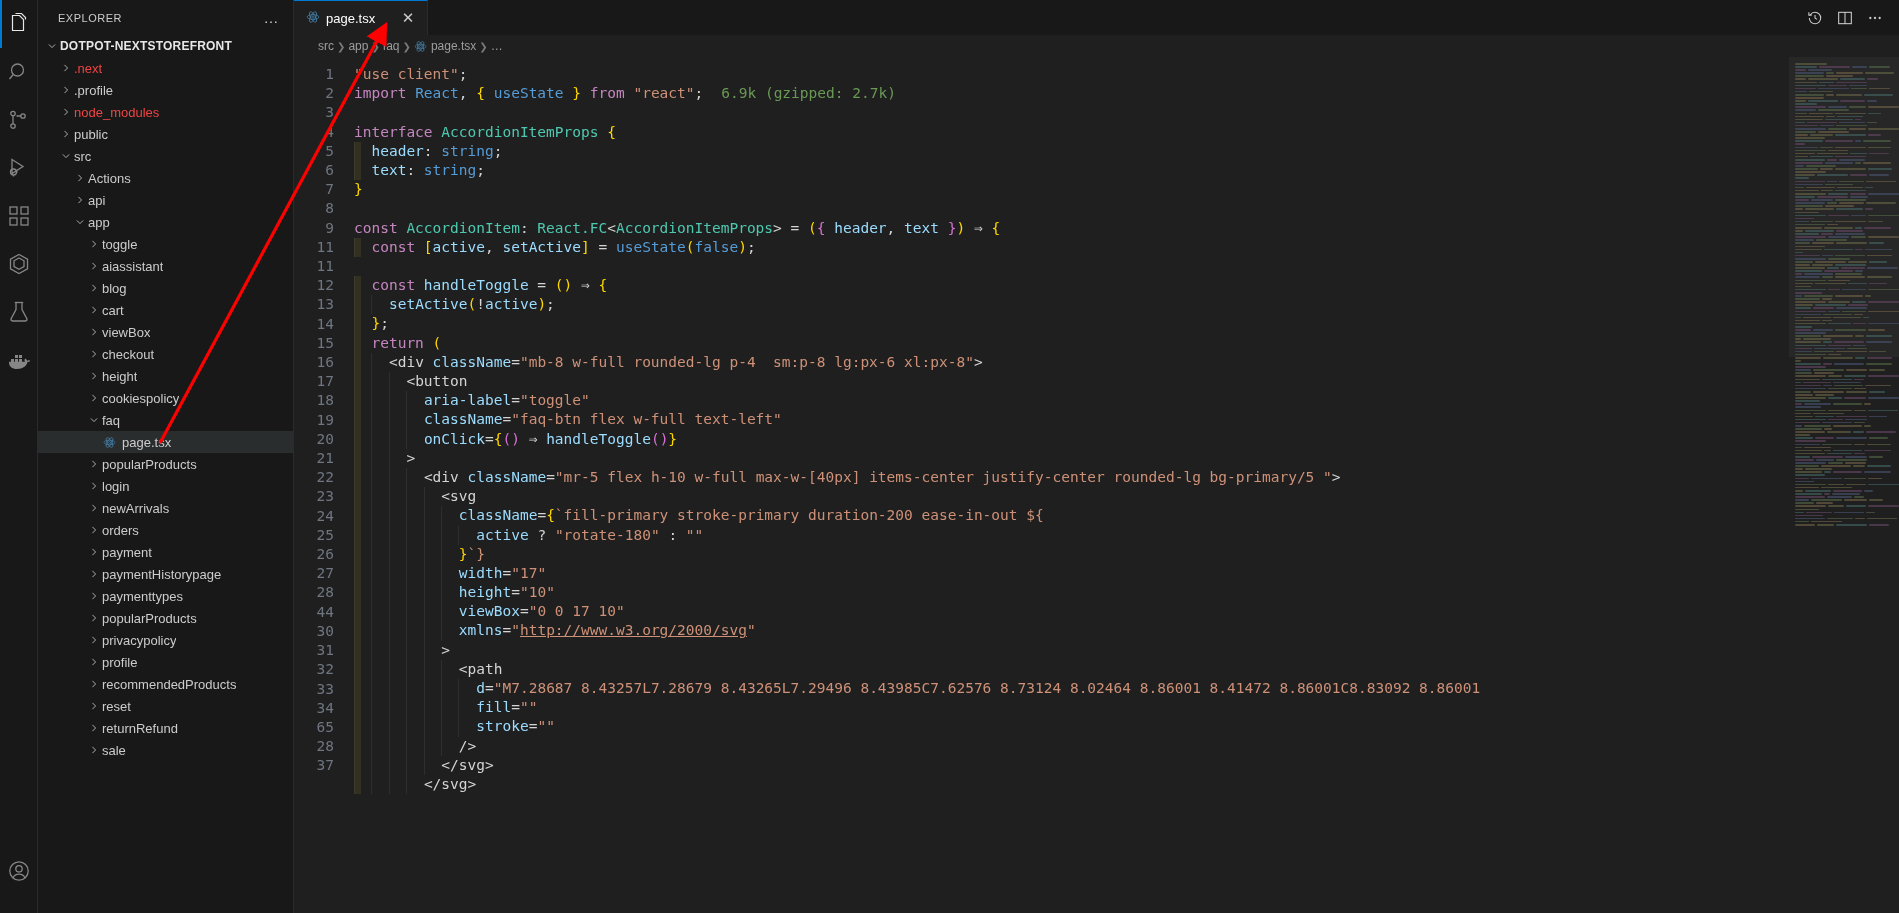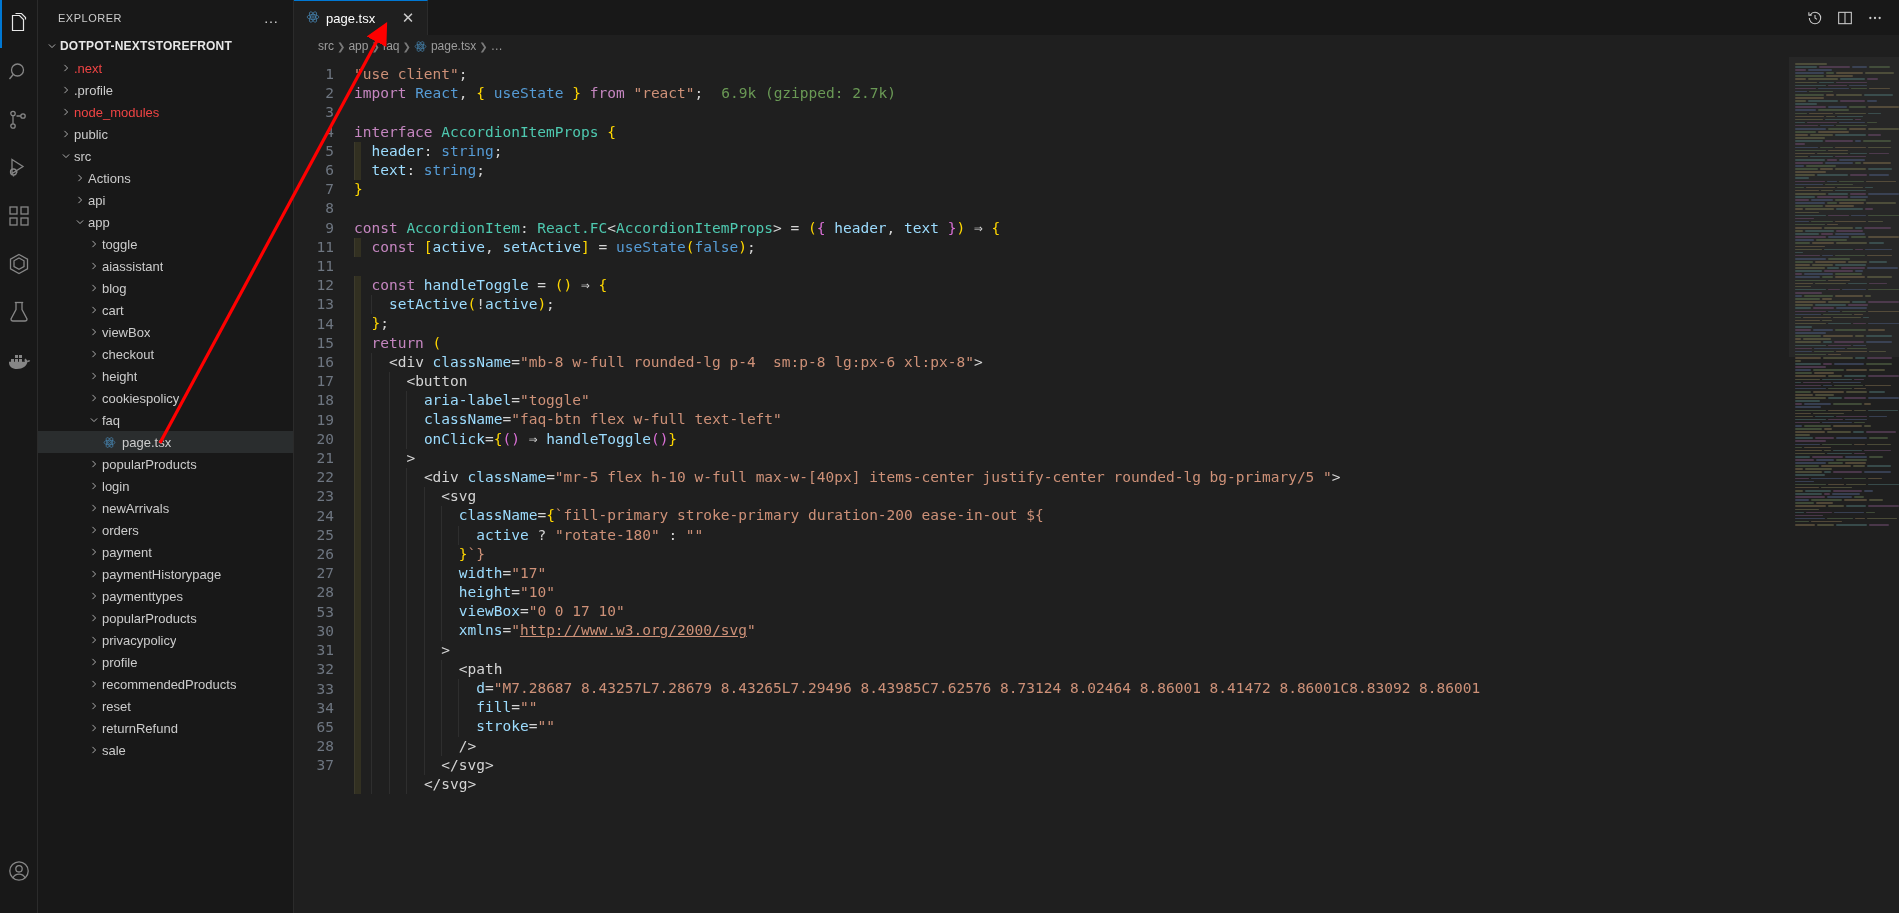--- a/index.html
+++ b/index.html
@@ -563,21 +563,21 @@
           <div>19</div>
           <div>20</div>
           <div>21</div>
           <div>22</div>
           <div>23</div>
           <div>24</div>
           <div>25</div>
           <div>26</div>
           <div>27</div>
           <div>28</div>
-          <div>53</div>
+          <div>44</div>
           <div>30</div>
           <div>31</div>
           <div>32</div>
           <div>33</div>
           <div>34</div>
           <div>65</div>
           <div>28</div>
           <div>37</div>
         </div>
       <div class="codelines" id="codelines"><div class="ln"><span><span class="t-str">"use client"</span><span class="t-punc">;</span></span></div><div class="ln"><span><span class="t-kw">import</span><span class="t-punc"> </span><span class="t-kw2">React</span><span class="t-punc">,</span><span class="t-punc"> </span><span style="color:#ffd700">{</span><span class="t-punc"> </span><span class="t-kw2">useState</span><span class="t-punc"> </span><span style="color:#ffd700">}</span><span class="t-punc"> </span><span class="t-kw">from</span><span class="t-punc"> </span><span class="t-str">"react"</span><span class="t-punc">;</span></span><span class="t-hint" style="padding-left:18px">6.9k (gzipped: 2.7k)</span></div><div class="ln"><span></span></div><div class="ln"><span><span class="t-kw">interface</span><span class="t-punc"> </span><span class="t-type">AccordionItemProps</span><span class="t-punc"> </span><span style="color:#ffd700">{</span></span></div><div class="ln"><span class="ig" style="left:0px;background:rgba(255,255,255,0.07)"></span><span class="ig" style="left:0px;width:7px;background:rgba(120,110,40,0.22)"></span><span><span class="t-punc"> </span><span class="t-punc"> </span><span class="t-var">header</span><span class="t-punc">:</span><span class="t-punc"> </span><span class="t-kw2">string</span><span class="t-punc">;</span></span></div><div class="ln"><span class="ig" style="left:0px;background:rgba(255,255,255,0.07)"></span><span class="ig" style="left:0px;width:7px;background:rgba(120,110,40,0.22)"></span><span><span class="t-punc"> </span><span class="t-punc"> </span><span class="t-var">text</span><span class="t-punc">:</span><span class="t-punc"> </span><span class="t-kw2">string</span><span class="t-punc">;</span></span></div><div class="ln"><span><span style="color:#ffd700">}</span></span></div><div class="ln"><span></span></div><div class="ln"><span><span class="t-kw">const</span><span class="t-punc"> </span><span class="t-type">AccordionItem</span><span class="t-punc">:</span><span class="t-punc"> </span><span class="t-type">React.FC</span><span class="t-punc">&lt;</span><span class="t-type">AccordionItemProps</span><span class="t-punc">&gt;</span><span class="t-punc"> </span><span class="t-punc">=</span><span class="t-punc"> </span><span style="color:#ffd700">(</span><span style="color:#da70d6">{</span><span class="t-punc"> </span><span class="t-var">header</span><span class="t-punc">,</span><span class="t-punc"> </span><span class="t-var">text</span><span class="t-punc"> </span><span style="color:#da70d6">}</span><span style="color:#ffd700">)</span><span class="t-punc"> </span><span class="t-punc">⇒</span><span class="t-punc"> </span><span style="color:#ffd700">{</span></span></div><div class="ln"><span class="ig" style="left:0px;background:rgba(255,255,255,0.07)"></span><span class="ig" style="left:0px;width:7px;background:rgba(120,110,40,0.22)"></span><span><span class="t-punc"> </span><span class="t-punc"> </span><span class="t-kw">const</span><span class="t-punc"> </span><span style="color:#ffd700">[</span><span class="t-var">active</span><span class="t-punc">,</span><span class="t-punc"> </span><span class="t-var">setActive</span><span style="color:#ffd700">]</span><span class="t-punc"> </span><span class="t-punc">=</span><span class="t-punc"> </span><span class="t-kw2">useState</span><span style="color:#ffd700">(</span><span class="t-kw2">false</span><span style="color:#ffd700">)</span><span class="t-punc">;</span></span></div><div class="ln"><span></span></div><div class="ln"><span class="ig" style="left:0px;background:rgba(255,255,255,0.07)"></span><span class="ig" style="left:0px;width:7px;background:rgba(120,110,40,0.22)"></span><span><span class="t-punc"> </span><span class="t-punc"> </span><span class="t-kw">const</span><span class="t-punc"> </span><span class="t-var">handleToggle</span><span class="t-punc"> </span><span class="t-punc">=</span><span class="t-punc"> </span><span style="color:#ffd700">(</span><span style="color:#ffd700">)</span><span class="t-punc"> </span><span class="t-punc">⇒</span><span class="t-punc"> </span><span style="color:#ffd700">{</span></span></div><div class="ln"><span class="ig" style="left:0px;background:rgba(255,255,255,0.07)"></span><span class="ig" style="left:17.4px;background:rgba(255,255,255,0.07)"></span><span class="ig" style="left:0px;width:7px;background:rgba(120,110,40,0.22)"></span><span><span class="t-punc"> </span><span class="t-punc"> </span><span class="t-punc"> </span><span class="t-punc"> </span><span class="t-var">setActive</span><span style="color:#ffd700">(</span><span class="t-punc">!</span><span class="t-var">active</span><span style="color:#ffd700">)</span><span class="t-punc">;</span></span></div><div class="ln"><span class="ig" style="left:0px;background:rgba(255,255,255,0.07)"></span><span class="ig" style="left:0px;width:7px;background:rgba(120,110,40,0.22)"></span><span><span class="t-punc"> </span><span class="t-punc"> </span><span style="color:#ffd700">}</span><span class="t-punc">;</span></span></div><div class="ln"><span class="ig" style="left:0px;background:rgba(255,255,255,0.07)"></span><span class="ig" style="left:0px;width:7px;background:rgba(120,110,40,0.22)"></span><span><span class="t-punc"> </span><span class="t-punc"> </span><span class="t-kw">return</span><span class="t-punc"> </span><span style="color:#ffd700">(</span></span></div><div class="ln"><span class="ig" style="left:0px;background:rgba(255,255,255,0.07)"></span><span class="ig" style="left:17.4px;background:rgba(255,255,255,0.07)"></span><span class="ig" style="left:0px;width:7px;background:rgba(120,110,40,0.22)"></span><span><span class="t-punc"> </span><span class="t-punc"> </span><span class="t-punc"> </span><span class="t-punc"> </span><span class="t-punc">&lt;</span><span class="t-plain">div</span><span class="t-punc"> </span><span class="t-var">className</span><span class="t-punc">=</span><span class="t-str">"mb-8 w-full rounded-lg p-4  sm:p-8 lg:px-6 xl:px-8"</span><span class="t-punc">&gt;</span></span></div><div class="ln"><span class="ig" style="left:0px;background:rgba(255,255,255,0.07)"></span><span class="ig" style="left:17.4px;background:rgba(255,255,255,0.07)"></span><span class="ig" style="left:34.8px;background:rgba(255,255,255,0.07)"></span><span class="ig" style="left:0px;width:7px;background:rgba(120,110,40,0.22)"></span><span><span class="t-punc"> </span><span class="t-punc"> </span><span class="t-punc"> </span><span class="t-punc"> </span><span class="t-punc"> </span><span class="t-punc"> </span><span class="t-punc">&lt;</span><span class="t-plain">button</span></span></div><div class="ln"><span class="ig" style="left:0px;background:rgba(255,255,255,0.07)"></span><span class="ig" style="left:17.4px;background:rgba(255,255,255,0.07)"></span><span class="ig" style="left:34.8px;background:rgba(255,255,255,0.07)"></span><span class="ig" style="left:52.199999999999996px;background:rgba(255,255,255,0.07)"></span><span class="ig" style="left:0px;width:7px;background:rgba(120,110,40,0.22)"></span><span><span class="t-punc"> </span><span class="t-punc"> </span><span class="t-punc"> </span><span class="t-punc"> </span><span class="t-punc"> </span><span class="t-punc"> </span><span class="t-punc"> </span><span class="t-punc"> </span><span class="t-var">aria-label</span><span class="t-punc">=</span><span class="t-str">"toggle"</span></span></div><div class="ln"><span class="ig" style="left:0px;background:rgba(255,255,255,0.07)"></span><span class="ig" style="left:17.4px;background:rgba(255,255,255,0.07)"></span><span class="ig" style="left:34.8px;background:rgba(255,255,255,0.07)"></span><span class="ig" style="left:52.199999999999996px;background:rgba(255,255,255,0.07)"></span><span class="ig" style="left:0px;width:7px;background:rgba(120,110,40,0.22)"></span><span><span class="t-punc"> </span><span class="t-punc"> </span><span class="t-punc"> </span><span class="t-punc"> </span><span class="t-punc"> </span><span class="t-punc"> </span><span class="t-punc"> </span><span class="t-punc"> </span><span class="t-var">className</span><span class="t-punc">=</span><span class="t-str">"faq-btn flex w-full text-left"</span></span></div><div class="ln"><span class="ig" style="left:0px;background:rgba(255,255,255,0.07)"></span><span class="ig" style="left:17.4px;background:rgba(255,255,255,0.07)"></span><span class="ig" style="left:34.8px;background:rgba(255,255,255,0.07)"></span><span class="ig" style="left:52.199999999999996px;background:rgba(255,255,255,0.07)"></span><span class="ig" style="left:0px;width:7px;background:rgba(120,110,40,0.22)"></span><span><span class="t-punc"> </span><span class="t-punc"> </span><span class="t-punc"> </span><span class="t-punc"> </span><span class="t-punc"> </span><span class="t-punc"> </span><span class="t-punc"> </span><span class="t-punc"> </span><span class="t-var">onClick</span><span class="t-punc">=</span><span style="color:#ffd700">{</span><span style="color:#da70d6">(</span><span style="color:#da70d6">)</span><span class="t-punc"> </span><span class="t-punc">⇒</span><span class="t-punc"> </span><span class="t-var">handleToggle</span><span style="color:#da70d6">(</span><span style="color:#da70d6">)</span><span style="color:#ffd700">}</span></span></div><div class="ln"><span class="ig" style="left:0px;background:rgba(255,255,255,0.07)"></span><span class="ig" style="left:17.4px;background:rgba(255,255,255,0.07)"></span><span class="ig" style="left:34.8px;background:rgba(255,255,255,0.07)"></span><span class="ig" style="left:0px;width:7px;background:rgba(120,110,40,0.22)"></span><span><span class="t-punc"> </span><span class="t-punc"> </span><span class="t-punc"> </span><span class="t-punc"> </span><span class="t-punc"> </span><span class="t-punc"> </span><span class="t-punc">&gt;</span></span></div><div class="ln"><span class="ig" style="left:0px;background:rgba(255,255,255,0.07)"></span><span class="ig" style="left:17.4px;background:rgba(255,255,255,0.07)"></span><span class="ig" style="left:34.8px;background:rgba(255,255,255,0.07)"></span><span class="ig" style="left:52.199999999999996px;background:rgba(255,255,255,0.07)"></span><span class="ig" style="left:0px;width:7px;background:rgba(120,110,40,0.22)"></span><span><span class="t-punc"> </span><span class="t-punc"> </span><span class="t-punc"> </span><span class="t-punc"> </span><span class="t-punc"> </span><span class="t-punc"> </span><span class="t-punc"> </span><span class="t-punc"> </span><span class="t-punc">&lt;</span><span class="t-plain">div</span><span class="t-punc"> </span><span class="t-var">className</span><span class="t-punc">=</span><span class="t-str">"mr-5 flex h-10 w-full max-w-[40px] items-center justify-center rounded-lg bg-primary/5 "</span><span class="t-punc">&gt;</span></span></div><div class="ln"><span class="ig" style="left:0px;background:rgba(255,255,255,0.07)"></span><span class="ig" style="left:17.4px;background:rgba(255,255,255,0.07)"></span><span class="ig" style="left:34.8px;background:rgba(255,255,255,0.07)"></span><span class="ig" style="left:52.199999999999996px;background:rgba(255,255,255,0.07)"></span><span class="ig" style="left:69.6px;background:rgba(255,255,255,0.07)"></span><span class="ig" style="left:0px;width:7px;background:rgba(120,110,40,0.22)"></span><span><span class="t-punc"> </span><span class="t-punc"> </span><span class="t-punc"> </span><span class="t-punc"> </span><span class="t-punc"> </span><span class="t-punc"> </span><span class="t-punc"> </span><span class="t-punc"> </span><span class="t-punc"> </span><span class="t-punc"> </span><span class="t-punc">&lt;</span><span class="t-plain">svg</span></span></div><div class="ln"><span class="ig" style="left:0px;background:rgba(255,255,255,0.07)"></span><span class="ig" style="left:17.4px;background:rgba(255,255,255,0.07)"></span><span class="ig" style="left:34.8px;background:rgba(255,255,255,0.07)"></span><span class="ig" style="left:52.199999999999996px;background:rgba(255,255,255,0.07)"></span><span class="ig" style="left:69.6px;background:rgba(255,255,255,0.07)"></span><span class="ig" style="left:87px;background:rgba(255,255,255,0.07)"></span><span class="ig" style="left:0px;width:7px;background:rgba(120,110,40,0.22)"></span><span><span class="t-punc"> </span><span class="t-punc"> </span><span class="t-punc"> </span><span class="t-punc"> </span><span class="t-punc"> </span><span class="t-punc"> </span><span class="t-punc"> </span><span class="t-punc"> </span><span class="t-punc"> </span><span class="t-punc"> </span><span class="t-punc"> </span><span class="t-punc"> </span><span class="t-var">className</span><span class="t-punc">=</span><span style="color:#ffd700">{</span><span class="t-str">`fill-primary stroke-primary duration-200 ease-in-out ${</span></span></div><div class="ln"><span class="ig" style="left:0px;background:rgba(255,255,255,0.07)"></span><span class="ig" style="left:17.4px;background:rgba(255,255,255,0.07)"></span><span class="ig" style="left:34.8px;background:rgba(255,255,255,0.07)"></span><span class="ig" style="left:52.199999999999996px;background:rgba(255,255,255,0.07)"></span><span class="ig" style="left:69.6px;background:rgba(255,255,255,0.07)"></span><span class="ig" style="left:87px;background:rgba(255,255,255,0.07)"></span><span class="ig" style="left:104.39999999999999px;background:rgba(255,255,255,0.07)"></span><span class="ig" style="left:0px;width:7px;background:rgba(120,110,40,0.22)"></span><span><span class="t-punc"> </span><span class="t-punc"> </span><span class="t-punc"> </span><span class="t-punc"> </span><span class="t-punc"> </span><span class="t-punc"> </span><span class="t-punc"> </span><span class="t-punc"> </span><span class="t-punc"> </span><span class="t-punc"> </span><span class="t-punc"> </span><span class="t-punc"> </span><span class="t-punc"> </span><span class="t-punc"> </span><span class="t-var">active</span><span class="t-punc"> </span><span class="t-punc">?</span><span class="t-punc"> </span><span class="t-str">"rotate-180"</span><span class="t-punc"> </span><span class="t-punc">:</span><span class="t-punc"> </span><span class="t-str">""</span></span></div><div class="ln"><span class="ig" style="left:0px;background:rgba(255,255,255,0.07)"></span><span class="ig" style="left:17.4px;background:rgba(255,255,255,0.07)"></span><span class="ig" style="left:34.8px;background:rgba(255,255,255,0.07)"></span><span class="ig" style="left:52.199999999999996px;background:rgba(255,255,255,0.07)"></span><span class="ig" style="left:69.6px;background:rgba(255,255,255,0.07)"></span><span class="ig" style="left:87px;background:rgba(255,255,255,0.07)"></span><span class="ig" style="left:0px;width:7px;background:rgba(120,110,40,0.22)"></span><span><span class="t-punc"> </span><span class="t-punc"> </span><span class="t-punc"> </span><span class="t-punc"> </span><span class="t-punc"> </span><span class="t-punc"> </span><span class="t-punc"> </span><span class="t-punc"> </span><span class="t-punc"> </span><span class="t-punc"> </span><span class="t-punc"> </span><span class="t-punc"> </span><span style="color:#ffd700">}</span><span class="t-str">`}</span></span></div><div class="ln"><span class="ig" style="left:0px;background:rgba(255,255,255,0.07)"></span><span class="ig" style="left:17.4px;background:rgba(255,255,255,0.07)"></span><span class="ig" style="left:34.8px;background:rgba(255,255,255,0.07)"></span><span class="ig" style="left:52.199999999999996px;background:rgba(255,255,255,0.07)"></span><span class="ig" style="left:69.6px;background:rgba(255,255,255,0.07)"></span><span class="ig" style="left:87px;background:rgba(255,255,255,0.07)"></span><span class="ig" style="left:0px;width:7px;background:rgba(120,110,40,0.22)"></span><span><span class="t-punc"> </span><span class="t-punc"> </span><span class="t-punc"> </span><span class="t-punc"> </span><span class="t-punc"> </span><span class="t-punc"> </span><span class="t-punc"> </span><span class="t-punc"> </span><span class="t-punc"> </span><span class="t-punc"> </span><span class="t-punc"> </span><span class="t-punc"> </span><span class="t-var">width</span><span class="t-punc">=</span><span class="t-str">"17"</span></span></div><div class="ln"><span class="ig" style="left:0px;background:rgba(255,255,255,0.07)"></span><span class="ig" style="left:17.4px;background:rgba(255,255,255,0.07)"></span><span class="ig" style="left:34.8px;background:rgba(255,255,255,0.07)"></span><span class="ig" style="left:52.199999999999996px;background:rgba(255,255,255,0.07)"></span><span class="ig" style="left:69.6px;background:rgba(255,255,255,0.07)"></span><span class="ig" style="left:87px;background:rgba(255,255,255,0.07)"></span><span class="ig" style="left:0px;width:7px;background:rgba(120,110,40,0.22)"></span><span><span class="t-punc"> </span><span class="t-punc"> </span><span class="t-punc"> </span><span class="t-punc"> </span><span class="t-punc"> </span><span class="t-punc"> </span><span class="t-punc"> </span><span class="t-punc"> </span><span class="t-punc"> </span><span class="t-punc"> </span><span class="t-punc"> </span><span class="t-punc"> </span><span class="t-var">height</span><span class="t-punc">=</span><span class="t-str">"10"</span></span></div><div class="ln"><span class="ig" style="left:0px;background:rgba(255,255,255,0.07)"></span><span class="ig" style="left:17.4px;background:rgba(255,255,255,0.07)"></span><span class="ig" style="left:34.8px;background:rgba(255,255,255,0.07)"></span><span class="ig" style="left:52.199999999999996px;background:rgba(255,255,255,0.07)"></span><span class="ig" style="left:69.6px;background:rgba(255,255,255,0.07)"></span><span class="ig" style="left:87px;background:rgba(255,255,255,0.07)"></span><span class="ig" style="left:0px;width:7px;background:rgba(120,110,40,0.22)"></span><span><span class="t-punc"> </span><span class="t-punc"> </span><span class="t-punc"> </span><span class="t-punc"> </span><span class="t-punc"> </span><span class="t-punc"> </span><span class="t-punc"> </span><span class="t-punc"> </span><span class="t-punc"> </span><span class="t-punc"> </span><span class="t-punc"> </span><span class="t-punc"> </span><span class="t-var">viewBox</span><span class="t-punc">=</span><span class="t-str">"0 0 17 10"</span></span></div><div class="ln"><span class="ig" style="left:0px;background:rgba(255,255,255,0.07)"></span><span class="ig" style="left:17.4px;background:rgba(255,255,255,0.07)"></span><span class="ig" style="left:34.8px;background:rgba(255,255,255,0.07)"></span><span class="ig" style="left:52.199999999999996px;background:rgba(255,255,255,0.07)"></span><span class="ig" style="left:69.6px;background:rgba(255,255,255,0.07)"></span><span class="ig" style="left:87px;background:rgba(255,255,255,0.07)"></span><span class="ig" style="left:0px;width:7px;background:rgba(120,110,40,0.22)"></span><span><span class="t-punc"> </span><span class="t-punc"> </span><span class="t-punc"> </span><span class="t-punc"> </span><span class="t-punc"> </span><span class="t-punc"> </span><span class="t-punc"> </span><span class="t-punc"> </span><span class="t-punc"> </span><span class="t-punc"> </span><span class="t-punc"> </span><span class="t-punc"> </span><span class="t-var">xmlns</span><span class="t-punc">=</span><span class="t-str">"</span><span class="t-link">http://www.w3.org/2000/svg</span><span class="t-str">"</span></span></div><div class="ln"><span class="ig" style="left:0px;background:rgba(255,255,255,0.07)"></span><span class="ig" style="left:17.4px;background:rgba(255,255,255,0.07)"></span><span class="ig" style="left:34.8px;background:rgba(255,255,255,0.07)"></span><span class="ig" style="left:52.199999999999996px;background:rgba(255,255,255,0.07)"></span><span class="ig" style="left:69.6px;background:rgba(255,255,255,0.07)"></span><span class="ig" style="left:0px;width:7px;background:rgba(120,110,40,0.22)"></span><span><span class="t-punc"> </span><span class="t-punc"> </span><span class="t-punc"> </span><span class="t-punc"> </span><span class="t-punc"> </span><span class="t-punc"> </span><span class="t-punc"> </span><span class="t-punc"> </span><span class="t-punc"> </span><span class="t-punc"> </span><span class="t-punc">&gt;</span></span></div><div class="ln"><span class="ig" style="left:0px;background:rgba(255,255,255,0.07)"></span><span class="ig" style="left:17.4px;background:rgba(255,255,255,0.07)"></span><span class="ig" style="left:34.8px;background:rgba(255,255,255,0.07)"></span><span class="ig" style="left:52.199999999999996px;background:rgba(255,255,255,0.07)"></span><span class="ig" style="left:69.6px;background:rgba(255,255,255,0.07)"></span><span class="ig" style="left:87px;background:rgba(255,255,255,0.07)"></span><span class="ig" style="left:0px;width:7px;background:rgba(120,110,40,0.22)"></span><span><span class="t-punc"> </span><span class="t-punc"> </span><span class="t-punc"> </span><span class="t-punc"> </span><span class="t-punc"> </span><span class="t-punc"> </span><span class="t-punc"> </span><span class="t-punc"> </span><span class="t-punc"> </span><span class="t-punc"> </span><span class="t-punc"> </span><span class="t-punc"> </span><span class="t-punc">&lt;</span><span class="t-plain">path</span></span></div><div class="ln"><span class="ig" style="left:0px;background:rgba(255,255,255,0.07)"></span><span class="ig" style="left:17.4px;background:rgba(255,255,255,0.07)"></span><span class="ig" style="left:34.8px;background:rgba(255,255,255,0.07)"></span><span class="ig" style="left:52.199999999999996px;background:rgba(255,255,255,0.07)"></span><span class="ig" style="left:69.6px;background:rgba(255,255,255,0.07)"></span><span class="ig" style="left:87px;background:rgba(255,255,255,0.07)"></span><span class="ig" style="left:104.39999999999999px;background:rgba(255,255,255,0.07)"></span><span class="ig" style="left:0px;width:7px;background:rgba(120,110,40,0.22)"></span><span><span class="t-punc"> </span><span class="t-punc"> </span><span class="t-punc"> </span><span class="t-punc"> </span><span class="t-punc"> </span><span class="t-punc"> </span><span class="t-punc"> </span><span class="t-punc"> </span><span class="t-punc"> </span><span class="t-punc"> </span><span class="t-punc"> </span><span class="t-punc"> </span><span class="t-punc"> </span><span class="t-punc"> </span><span class="t-var">d</span><span class="t-punc">=</span><span class="t-str">"M7.28687 8.43257L7.28679 8.43265L7.29496 8.43985C7.62576 8.73124 8.02464 8.86001 8.41472 8.86001C8.83092 8.86001</span></span></div><div class="ln"><span class="ig" style="left:0px;background:rgba(255,255,255,0.07)"></span><span class="ig" style="left:17.4px;background:rgba(255,255,255,0.07)"></span><span class="ig" style="left:34.8px;background:rgba(255,255,255,0.07)"></span><span class="ig" style="left:52.199999999999996px;background:rgba(255,255,255,0.07)"></span><span class="ig" style="left:69.6px;background:rgba(255,255,255,0.07)"></span><span class="ig" style="left:87px;background:rgba(255,255,255,0.07)"></span><span class="ig" style="left:104.39999999999999px;background:rgba(255,255,255,0.07)"></span><span class="ig" style="left:0px;width:7px;background:rgba(120,110,40,0.22)"></span><span><span class="t-punc"> </span><span class="t-punc"> </span><span class="t-punc"> </span><span class="t-punc"> </span><span class="t-punc"> </span><span class="t-punc"> </span><span class="t-punc"> </span><span class="t-punc"> </span><span class="t-punc"> </span><span class="t-punc"> </span><span class="t-punc"> </span><span class="t-punc"> </span><span class="t-punc"> </span><span class="t-punc"> </span><span class="t-var">fill</span><span class="t-punc">=</span><span class="t-str">""</span></span></div><div class="ln"><span class="ig" style="left:0px;background:rgba(255,255,255,0.07)"></span><span class="ig" style="left:17.4px;background:rgba(255,255,255,0.07)"></span><span class="ig" style="left:34.8px;background:rgba(255,255,255,0.07)"></span><span class="ig" style="left:52.199999999999996px;background:rgba(255,255,255,0.07)"></span><span class="ig" style="left:69.6px;background:rgba(255,255,255,0.07)"></span><span class="ig" style="left:87px;background:rgba(255,255,255,0.07)"></span><span class="ig" style="left:104.39999999999999px;background:rgba(255,255,255,0.07)"></span><span class="ig" style="left:0px;width:7px;background:rgba(120,110,40,0.22)"></span><span><span class="t-punc"> </span><span class="t-punc"> </span><span class="t-punc"> </span><span class="t-punc"> </span><span class="t-punc"> </span><span class="t-punc"> </span><span class="t-punc"> </span><span class="t-punc"> </span><span class="t-punc"> </span><span class="t-punc"> </span><span class="t-punc"> </span><span class="t-punc"> </span><span class="t-punc"> </span><span class="t-punc"> </span><span class="t-var">stroke</span><span class="t-punc">=</span><span class="t-str">""</span></span></div><div class="ln"><span class="ig" style="left:0px;background:rgba(255,255,255,0.07)"></span><span class="ig" style="left:17.4px;background:rgba(255,255,255,0.07)"></span><span class="ig" style="left:34.8px;background:rgba(255,255,255,0.07)"></span><span class="ig" style="left:52.199999999999996px;background:rgba(255,255,255,0.07)"></span><span class="ig" style="left:69.6px;background:rgba(255,255,255,0.07)"></span><span class="ig" style="left:87px;background:rgba(255,255,255,0.07)"></span><span class="ig" style="left:0px;width:7px;background:rgba(120,110,40,0.22)"></span><span><span class="t-punc"> </span><span class="t-punc"> </span><span class="t-punc"> </span><span class="t-punc"> </span><span class="t-punc"> </span><span class="t-punc"> </span><span class="t-punc"> </span><span class="t-punc"> </span><span class="t-punc"> </span><span class="t-punc"> </span><span class="t-punc"> </span><span class="t-punc"> </span><span class="t-punc">/</span><span class="t-punc">&gt;</span></span></div><div class="ln"><span class="ig" style="left:0px;background:rgba(255,255,255,0.07)"></span><span class="ig" style="left:17.4px;background:rgba(255,255,255,0.07)"></span><span class="ig" style="left:34.8px;background:rgba(255,255,255,0.07)"></span><span class="ig" style="left:52.199999999999996px;background:rgba(255,255,255,0.07)"></span><span class="ig" style="left:69.6px;background:rgba(255,255,255,0.07)"></span><span class="ig" style="left:0px;width:7px;background:rgba(120,110,40,0.22)"></span><span><span class="t-punc"> </span><span class="t-punc"> </span><span class="t-punc"> </span><span class="t-punc"> </span><span class="t-punc"> </span><span class="t-punc"> </span><span class="t-punc"> </span><span class="t-punc"> </span><span class="t-punc"> </span><span class="t-punc"> </span><span class="t-punc">&lt;</span><span class="t-punc">/</span><span class="t-plain">svg</span><span class="t-punc">&gt;</span></span></div><div class="ln"><span class="ig" style="left:0px;background:rgba(255,255,255,0.07)"></span><span class="ig" style="left:17.4px;background:rgba(255,255,255,0.07)"></span><span class="ig" style="left:34.8px;background:rgba(255,255,255,0.07)"></span><span class="ig" style="left:52.199999999999996px;background:rgba(255,255,255,0.07)"></span><span class="ig" style="left:0px;width:7px;background:rgba(120,110,40,0.22)"></span><span><span class="t-punc"> </span><span class="t-punc"> </span><span class="t-punc"> </span><span class="t-punc"> </span><span class="t-punc"> </span><span class="t-punc"> </span><span class="t-punc"> </span><span class="t-punc"> </span><span class="t-punc">&lt;</span><span class="t-punc">/</span><span class="t-plain">svg</span><span class="t-punc">&gt;</span></span></div></div>

